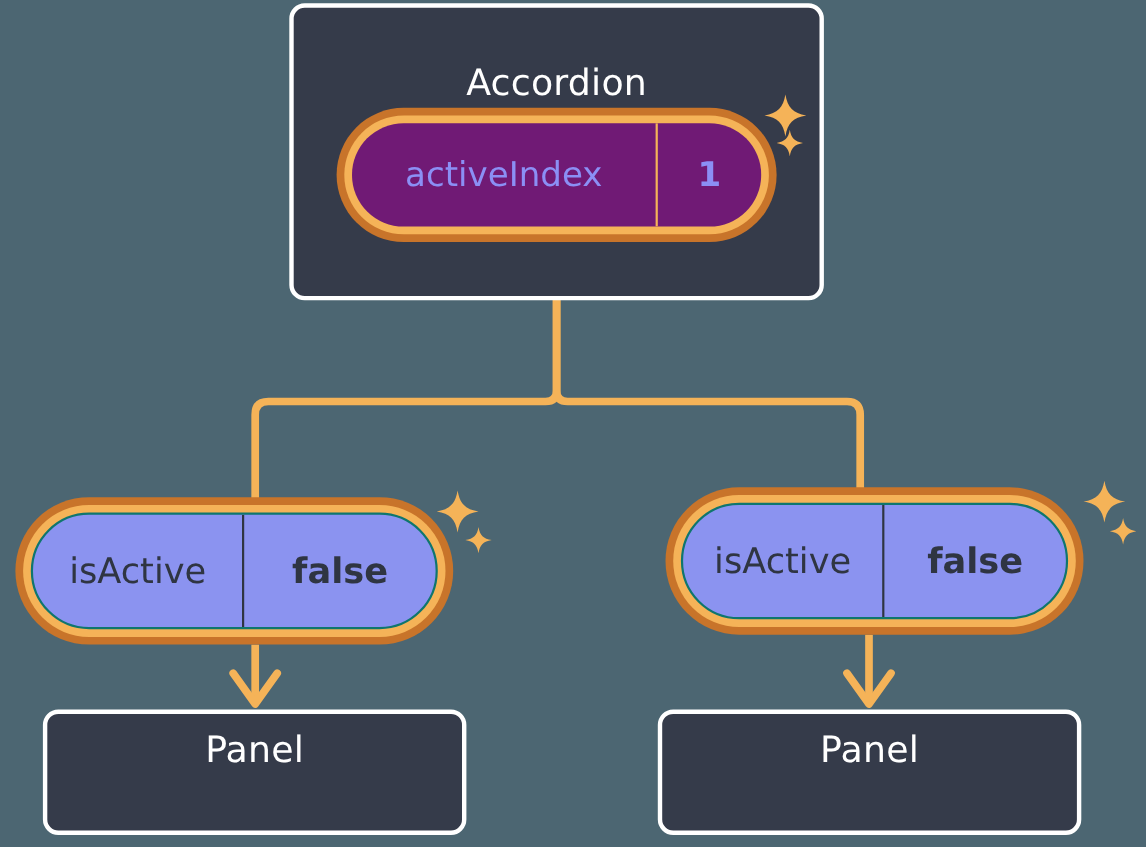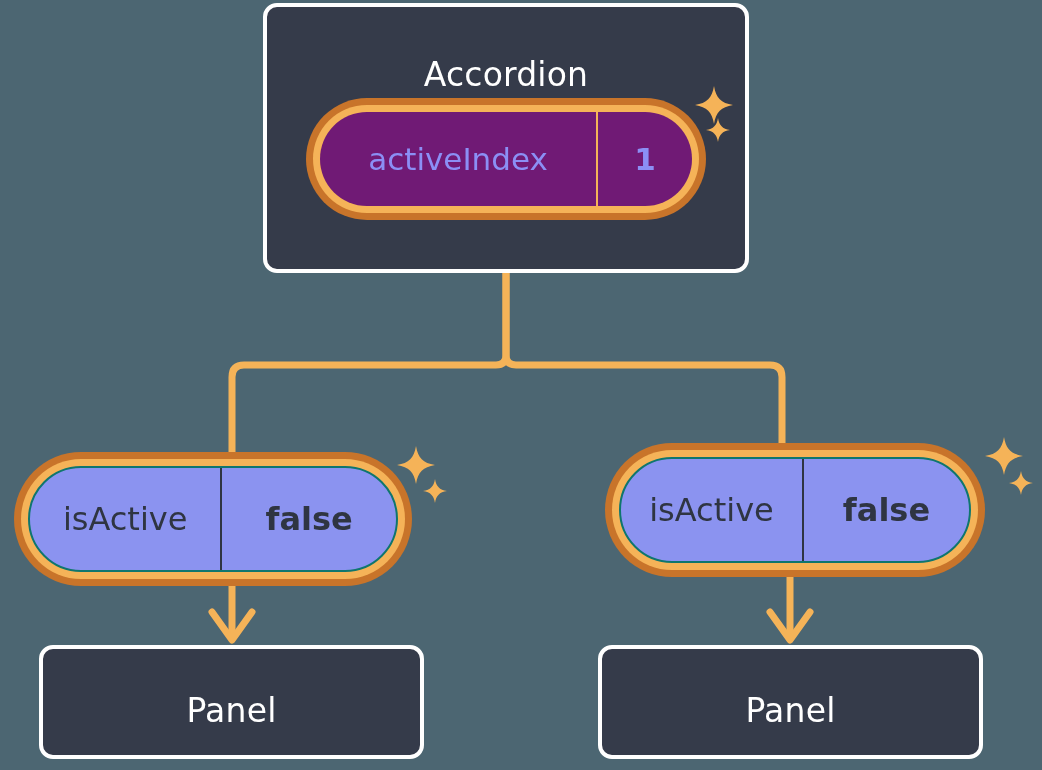--- a/index.html
+++ b/index.html
@@ -54,21 +54,20 @@
   #accordion-box {
     left: 263px;
     top: 3px;
     width: 486px;
     height: 270px;
     padding-top: 35px;
   }
   .panel-box {
     width: 385px;
     height: 114px;
-    align-items: center;
     padding-top: 0;
   }
   #panel-left  { left: 39px;  top: 645px; }
   #panel-right { left: 598px; top: 645px; }
 
   
   .pill-wrap {
     position: absolute;
     box-sizing: border-box;
     border-radius: 999px;

